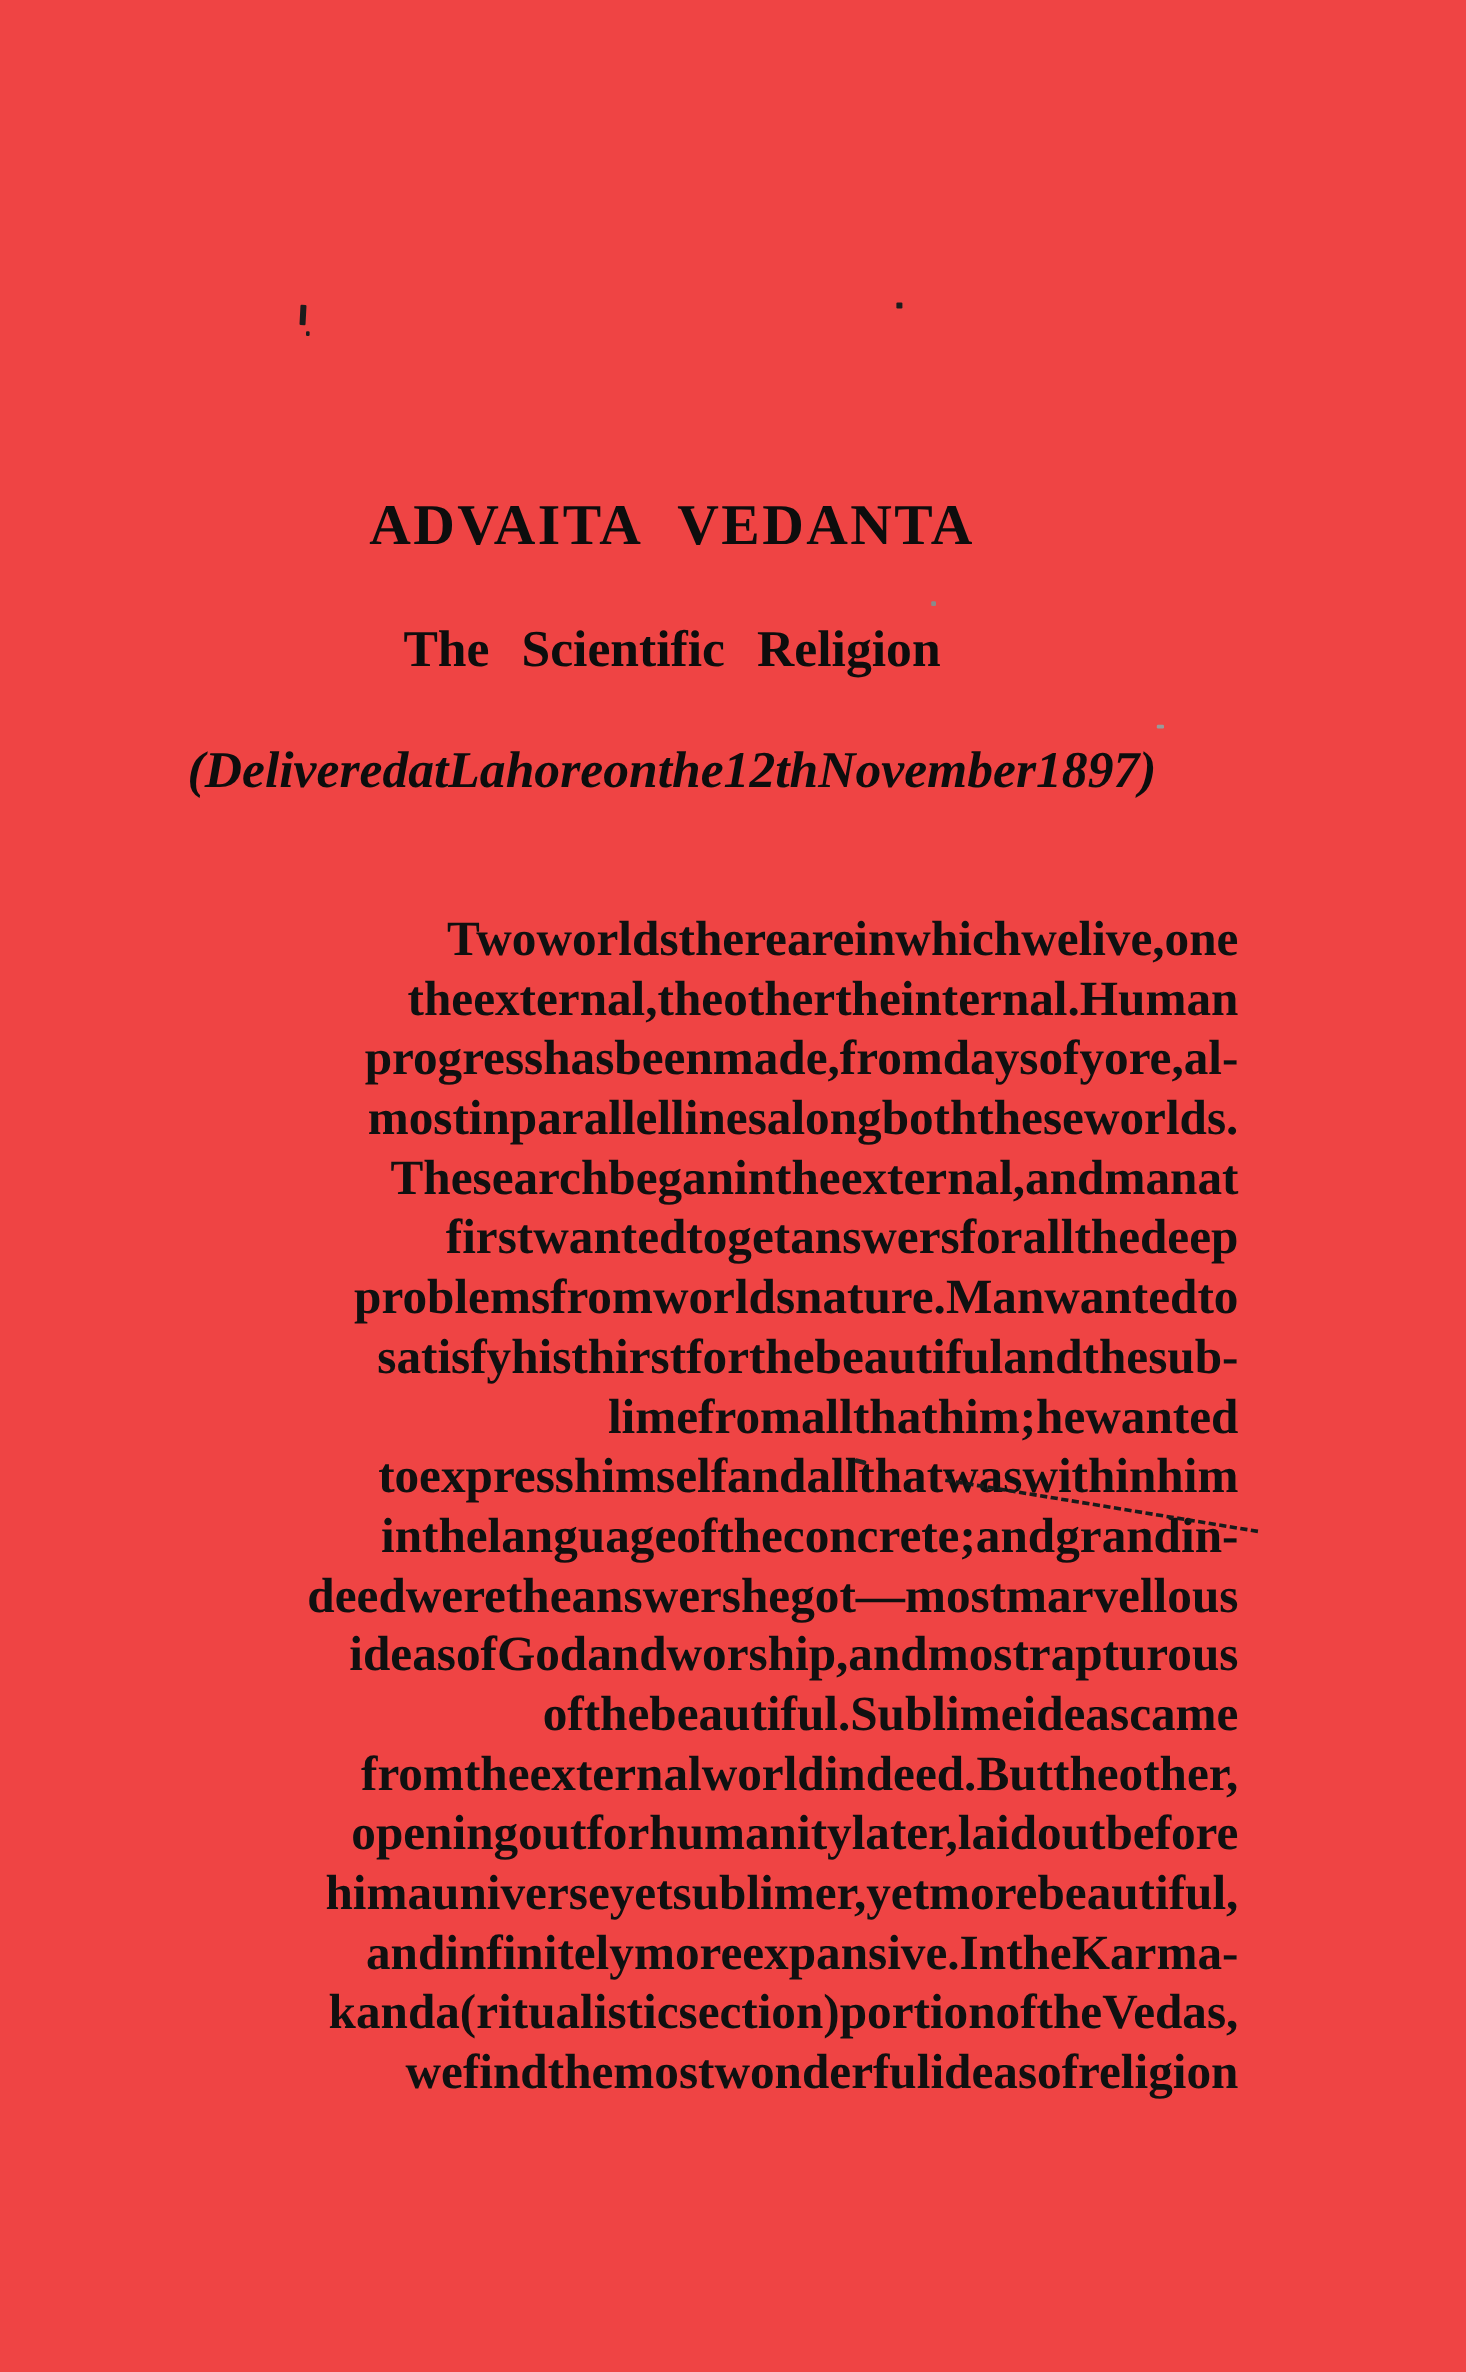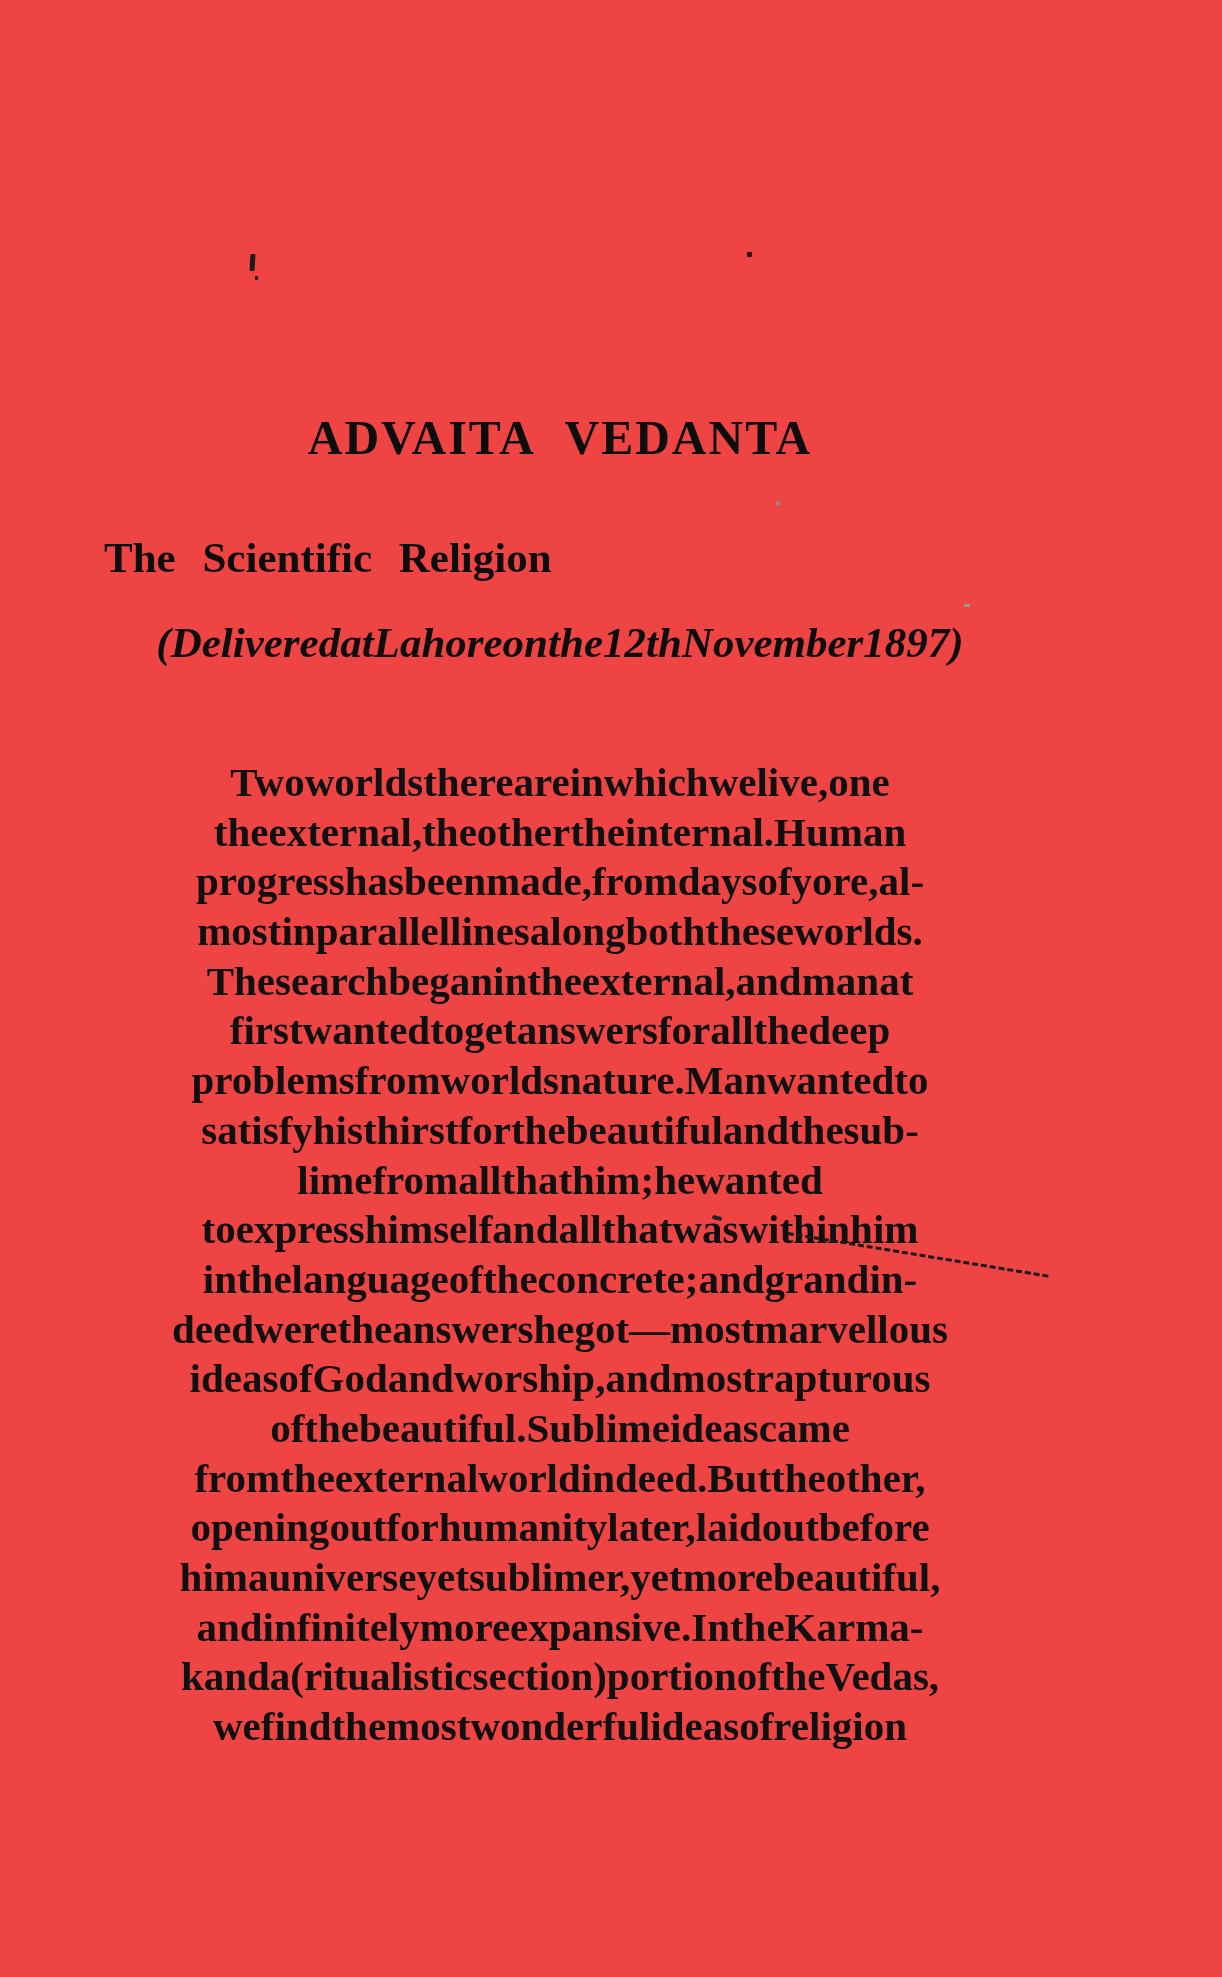--- a/index.html
+++ b/index.html
@@ -14,36 +14,36 @@
   
   .title{
     position:absolute;left:88px;top:412px;width:944px;
     margin:0;text-align:center;
     font-size:48px;font-weight:700;line-height:1.1;
     letter-spacing:2px;word-spacing:18px;
     color:#0d0d0d;
   }
   .subtitle{
     position:absolute;left:88px;top:518px;width:944px;
-    margin:16px;text-align:left;
+    margin:0;text-align:center;
     font-size:43px;font-weight:700;line-height:1.1;
     word-spacing:16px;color:#0d0d0d;
   }
   .dateline{
     position:absolute;left:88px;top:618px;width:944px;
     display:flex;justify-content:center;
     font-size:43px;font-weight:700;font-style:italic;
     line-height:1.15;color:#0d0d0d;white-space:nowrap;
   }
   
   .body-block{
     position:absolute;left:88px;top:758px;width:944px;
   }
   .body-line{
-    display:flex;justify-content:center;
+    display:flex;justify-content:flex-end;
     height:49.7px;align-items:baseline;
     font-size:41px;font-weight:700;line-height:49.7px;
     white-space:nowrap;color:#101010;
   }
   
   .speck{position:absolute;background:#1c1c1c;border-radius:1px;}
   .speck.s1{left:250px;top:254px;width:5px;height:17px;transform:rotate(3deg);}
   .speck.s2{left:255px;top:276px;width:3px;height:4px;}
   .speck.s3{left:747px;top:252px;width:5px;height:5px;}
   .speck.s4{left:776px;top:501px;width:4px;height:4px;background:#8a8a8a;}

